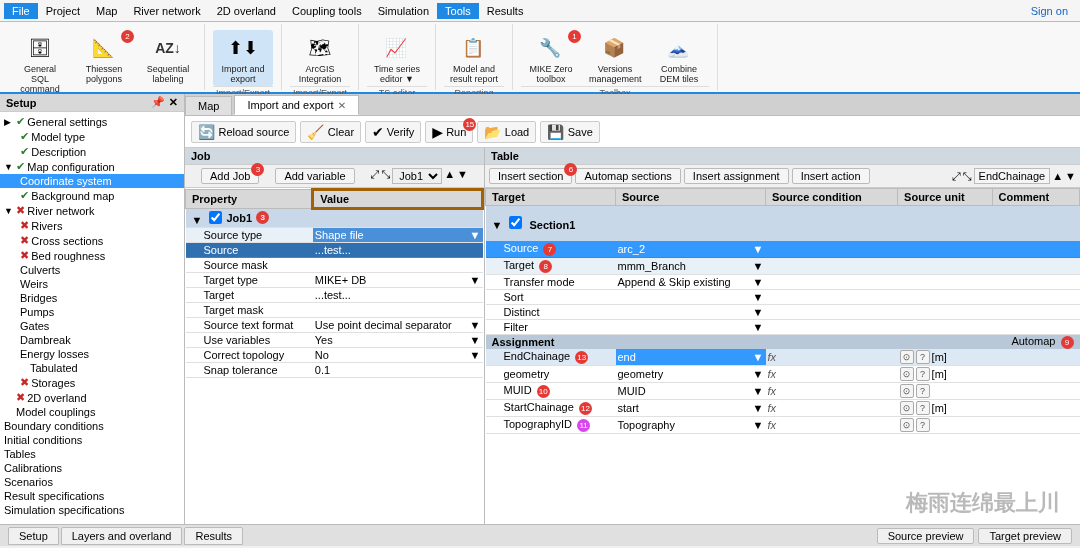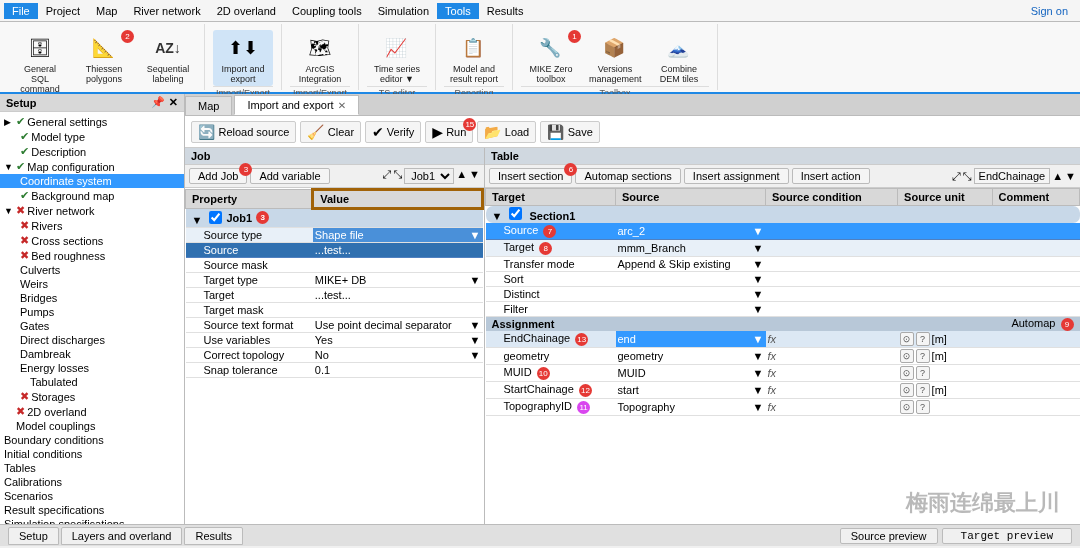--- a/index.html
+++ b/index.html
@@ -164,23 +164,20 @@
         <span>Weirs</span>
       </div>
       <div style="padding:1px 4px 1px 20px;cursor:pointer;display:flex;align-items:center;font-size:11px;">
         <span>Bridges</span>
       </div>
       <div style="padding:1px 4px 1px 20px;cursor:pointer;display:flex;align-items:center;font-size:11px;">
         <span>Pumps</span>
       </div>
       <div style="padding:1px 4px 1px 20px;cursor:pointer;display:flex;align-items:center;font-size:11px;">
         <span>Gates</span>
-      </div>
-      <div style="padding:1px 4px 1px 20px;cursor:pointer;display:flex;align-items:center;font-size:11px;">
-        <span>Direct discharges</span>
       </div>
       <div style="padding:1px 4px 1px 20px;cursor:pointer;display:flex;align-items:center;font-size:11px;">
         <span>Dambreak</span>
       </div>
       <div style="padding:1px 4px 1px 20px;cursor:pointer;display:flex;align-items:center;font-size:11px;">
         <span>Energy losses</span>
       </div>
       <div style="padding:1px 4px 1px 30px;cursor:pointer;display:flex;align-items:center;font-size:11px;">
         <span>Tabulated</span>
       </div>
@@ -258,21 +255,21 @@
         <span>Save</span>
       </button>
     </div>
 
     <div style="display:flex;flex:1;overflow:hidden;">
 
       <div style="width:300px;border-right:1px solid #bbb;display:flex;flex-direction:column;background:white;">
         <div style="background:#d0d8e0;padding:2px 6px;font-weight:bold;font-size:11px;border-bottom:1px solid #ccc;">
           <span>Job</span>
         </div>
-        <div style="display:flex;align-items:center;gap:3px;padding:3px 4px;background:#f0f0f0;border-bottom:1px solid #ccc;">
+        <div style="display:flex;align-items:center;gap:16px;padding:3px 16px;background:#f0f0f0;border-bottom:1px solid #ccc;">
           <button style="padding:1px 8px;border:1px solid #bbb;background:#f5f5f5;border-radius:2px;cursor:pointer;font-size:11px;position:relative;">
             <span>Add Job</span>
             <span style="background:#e53935;color:white;border-radius:50%;width:13px;height:13px;font-size:8px;display:inline-flex;align-items:center;justify-content:center;position:absolute;top:-6px;right:-6px;">3</span>
           </button>
           <button style="padding:1px 8px;border:1px solid #bbb;background:#f5f5f5;border-radius:2px;cursor:pointer;font-size:11px;">Add variable</button>
           <span style="margin-left:auto;display:flex;gap:2px;">
             <span style="cursor:pointer;font-size:11px;">⤢</span>
             <span style="cursor:pointer;font-size:11px;">⤡</span>
             <select style="font-size:11px;padding:0 2px;border:1px solid #bbb;">
               <option>Job1</option>
@@ -400,21 +397,21 @@
                 <th style="background:#d8d8d8;padding:2px 6px;text-align:left;border:1px solid #bbb;font-weight:bold;font-size:11px;position:sticky;top:0;width:130px;">Target</th>
                 <th style="background:#d8d8d8;padding:2px 6px;text-align:left;border:1px solid #bbb;font-weight:bold;font-size:11px;position:sticky;top:0;width:150px;">Source</th>
                 <th style="background:#d8d8d8;padding:2px 6px;text-align:left;border:1px solid #bbb;font-weight:bold;font-size:11px;position:sticky;top:0;">Source condition</th>
                 <th style="background:#d8d8d8;padding:2px 6px;text-align:left;border:1px solid #bbb;font-weight:bold;font-size:11px;position:sticky;top:0;">Source unit</th>
                 <th style="background:#d8d8d8;padding:2px 6px;text-align:left;border:1px solid #bbb;font-weight:bold;font-size:11px;position:sticky;top:0;">Comment</th>
               </tr>
             </thead>
             <tbody>
 
               <tr style="background:#c8d8e8;">
-                <td style="padding:1px 6px;font-size:11px;font-weight:bold;border-radius:7px;" colspan="5">
+                <td style="padding:10px 6px;font-size:11px;font-weight:bold;" colspan="5">
                   <span style="margin-right:4px;">▼</span>
                   <input type="checkbox" checked="" style="margin-right: 4px;">
                   <span>Section1</span>
                 </td>
               </tr>
 
               <tr style="background:#3399ff;color:white;">
                 <td style="padding:1px 6px 1px 18px;font-size:11px;color:white;border-bottom:1px solid #5080c0;">
                   <span>Source</span>
                   <span style="background:#e53935;color:white;border-radius:50%;width:13px;height:13px;font-size:8px;display:inline-flex;align-items:center;justify-content:center;margin-left:2px;">7</span>
@@ -584,16 +581,16 @@
       </div>
     </div>
   </div>
 </div>
 
 <div style="background:#e0e0e0;border-top:1px solid #bbb;height:22px;display:flex;align-items:center;padding:0 8px;font-size:11px;">
   <div style="padding:2px 10px;border:1px solid #bbb;background:#f0f0f0;border-radius:2px 2px 0 0;cursor:pointer;margin-right:2px;">Setup</div>
   <div style="padding:2px 10px;border:1px solid #bbb;background:#f0f0f0;border-radius:2px 2px 0 0;cursor:pointer;margin-right:2px;">Layers and overland</div>
   <div style="padding:2px 10px;border:1px solid #bbb;background:#f0f0f0;border-radius:2px 2px 0 0;cursor:pointer;">Results</div>
   <button style="padding:1px 10px;border:1px solid #bbb;background:#f0f0f0;border-radius:2px;cursor:pointer;font-size:11px;margin-left:auto;margin-right:4px;">Source preview</button>
-  <button style="padding:1px 18px;border:1px solid #bbb;background:#f0f0f0;border-radius:2px;cursor:pointer;font-size:11px;font-family:Liberation Mono, monospace;">Target preview</button>
+  <button style="padding:1px 10px;border:1px solid #bbb;background:#f0f0f0;border-radius:2px;cursor:pointer;font-size:11px;">Target preview</button>
 </div>
 
 <div style="position:fixed;bottom:30px;right:20px;font-size:22px;color:rgba(100,100,100,0.45);font-weight:bold;pointer-events:none;z-index:999;">梅雨连绵最上川</div>
 
 </body></html>

